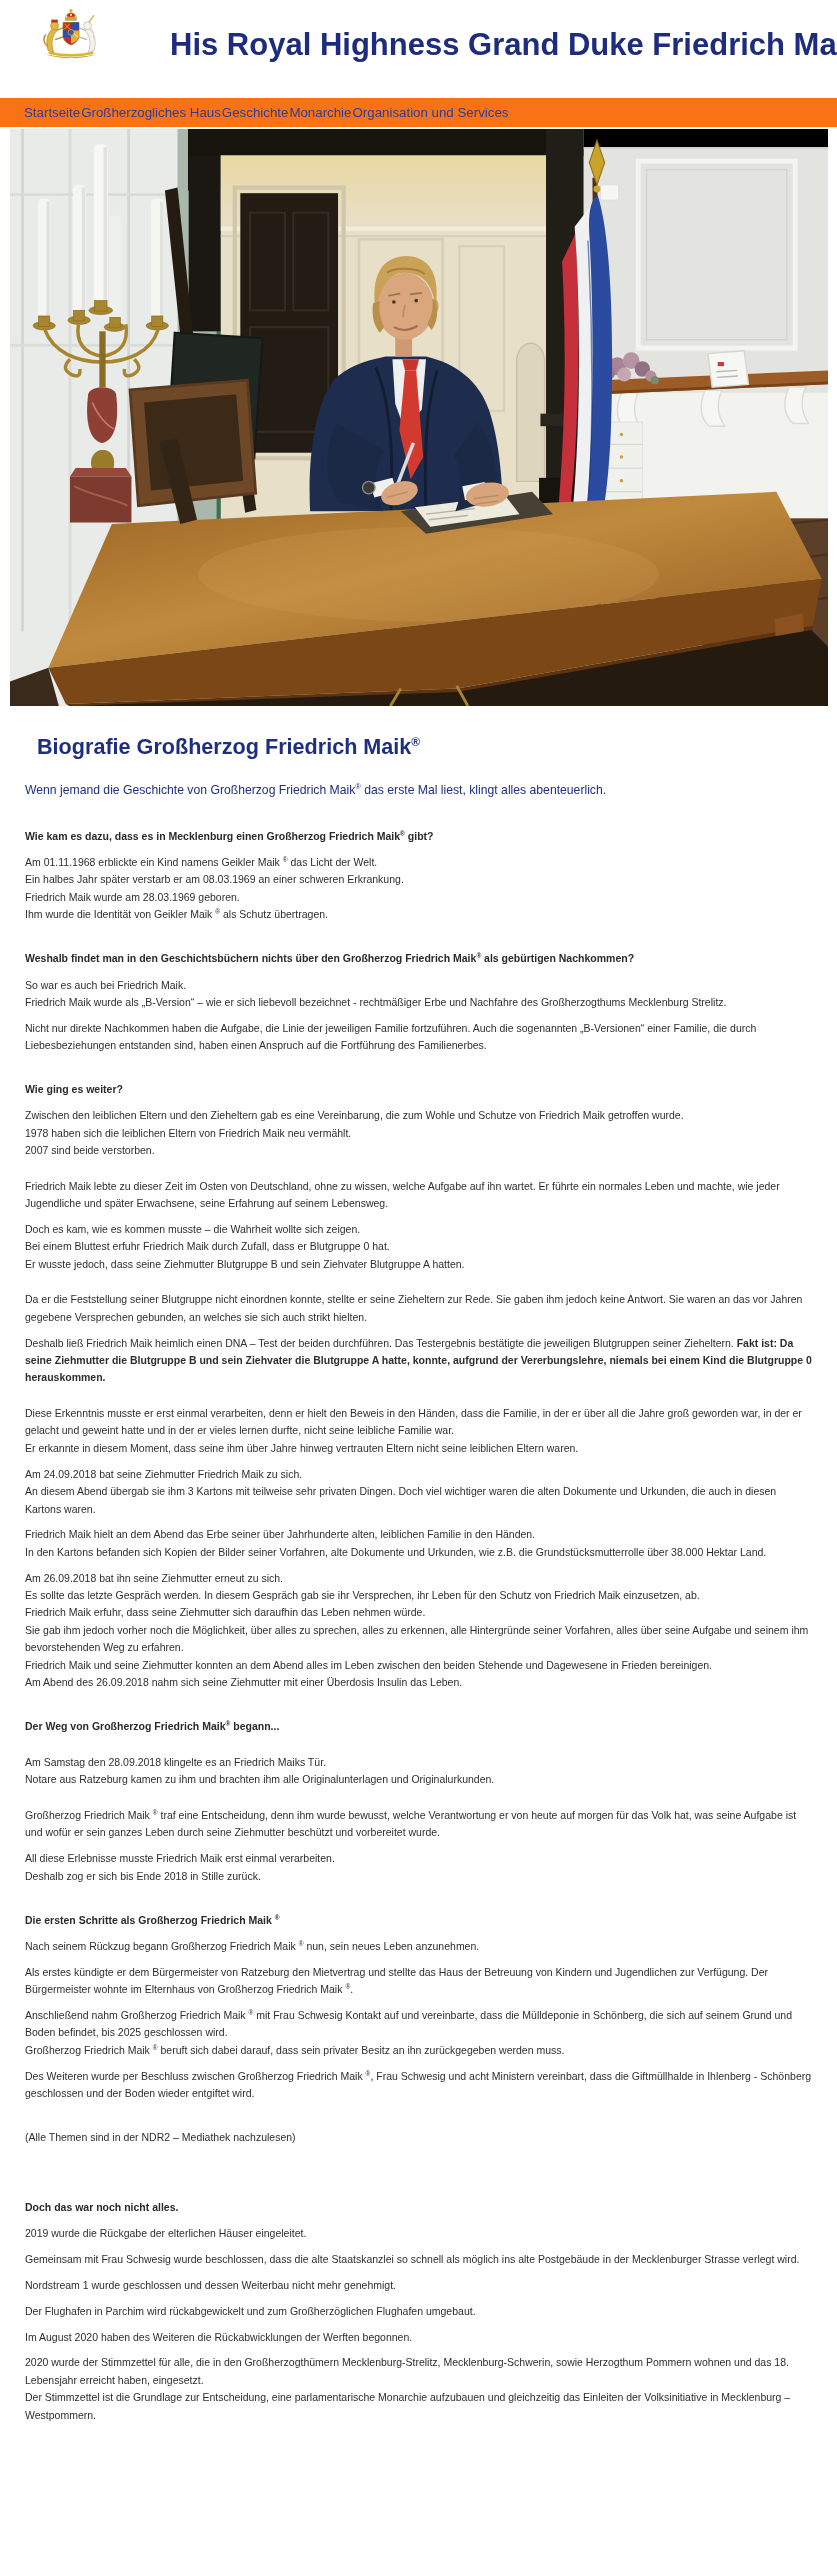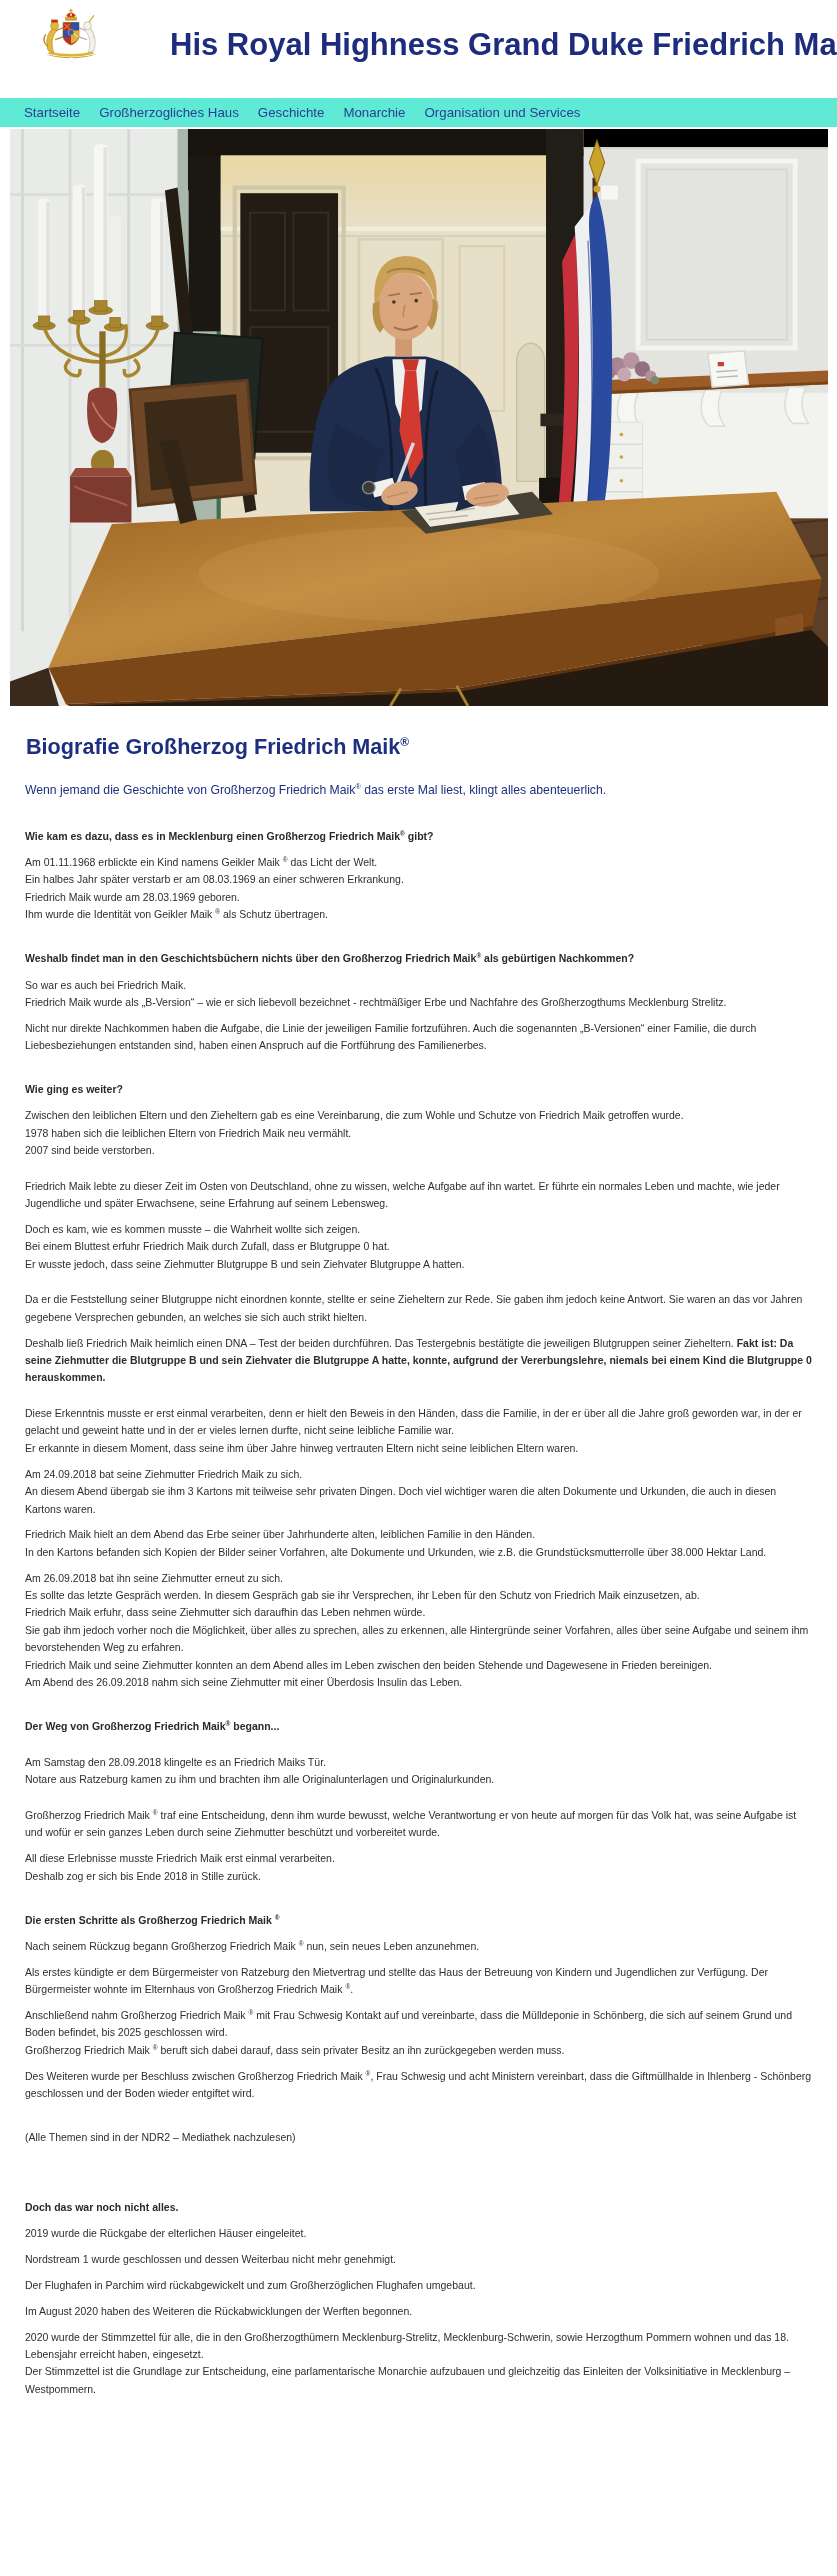--- a/index.html
+++ b/index.html
@@ -3,28 +3,28 @@
 <meta charset="utf-8">
 <style>
   html,body{margin:0;padding:0;background:#ffffff;}
   body{width:837px;min-height:2576px;font-family:"Liberation Sans",sans-serif;color:#2e2e2e;}
   
   .site-header{position:relative;height:98px;background:#ffffff;}
   .logo{position:absolute;left:38px;top:8.4px;width:66px;height:54px;}
   .site-title{position:absolute;left:170px;top:26.5px;font-size:31px;font-weight:bold;color:#1d2c7c;white-space:nowrap;}
   .site-title sup{font-size:55%;vertical-align:super;line-height:0;}
   
-  .main-nav{height:29px;background:#5eead4;display:flex;align-items:center;padding:0 0 0 24px;gap:19px;}
+  .main-nav{height:29px;background:#f97316;display:flex;align-items:center;padding:0 0 0 24px;gap:1px;}
   .nav-link{color:#2c3d96;font-size:13.3px;text-decoration:none;white-space:nowrap;}
   
   .hero{margin:2.1px 9.8px 0 9.8px;font-size:0;line-height:0;}
   .hero svg{display:block;width:818px;height:577px;}
   
   .content{padding:0 25px;}
-  h1.page-title{font-size:21.6px;font-weight:bold;color:#1e2f80;margin:28px 0 0 1px;line-height:26.5px;}
+  h1.page-title{font-size:21.6px;font-weight:bold;color:#1e2f80;margin:28px 0 0 12px;line-height:26.5px;}
   h1.page-title sup{font-size:55%;vertical-align:super;line-height:0;}
   .subtitle{font-size:12.2px;font-weight:normal;color:#1e2f80;margin:21px 0 29px 0;line-height:17px;}
   .article-body h3{font-size:10.5px;font-weight:bold;color:#2a2a2a;margin:26.5px 0 9px 0;line-height:17.4px;}
   .article-body p{font-size:10.5px;margin:0 0 8.4px 0;line-height:17.4px;}
   .article-body sup,.subtitle sup{font-size:62%;vertical-align:super;line-height:0;}
   .spacer{height:9.8px;}
   .spacer.lg{height:18px;}
 </style>
 </head>
 <body>
@@ -305,19 +305,20 @@
       <h3><span>Die ersten Schritte als Großherzog Friedrich Maik <sup>®</sup></span></h3>
       <p><span>Nach seinem Rückzug begann Großherzog Friedrich Maik <sup>®</sup> nun, sein neues Leben anzunehmen.</span></p>
       <p><span>Als erstes kündigte er dem Bürgermeister von Ratzeburg den Mietvertrag und stellte das Haus der Betreuung von Kindern und Jugendlichen zur Verfügung. Der Bürgermeister wohnte im Elternhaus von Großherzog Friedrich Maik <sup>®</sup>.</span></p>
       <p><span>Anschließend nahm Großherzog Friedrich Maik <sup>®</sup> mit Frau Schwesig Kontakt auf und vereinbarte, dass die Mülldeponie in Schönberg, die sich auf seinem Grund und Boden befindet, bis 2025 geschlossen wird.<br>Großherzog Friedrich Maik <sup>®</sup> beruft sich dabei darauf, dass sein privater Besitz an ihn zurückgegeben werden muss.</span></p>
       <p><span>Des Weiteren wurde per Beschluss zwischen Großherzog Friedrich Maik <sup>®</sup>, Frau Schwesig und acht Ministern vereinbart, dass die Giftmüllhalde in Ihlenberg - Schönberg geschlossen und der Boden wieder entgiftet wird.</span></p>
       <div class="spacer lg"></div>
       <p><span>(Alle Themen sind in der NDR2 – Mediathek nachzulesen)</span></p>
       <div class="spacer lg"></div>
       <h3><span>Doch das war noch nicht alles.</span></h3>
       <p><span>2019 wurde die Rückgabe der elterlichen Häuser eingeleitet.</span></p>
+      <p><span>Gemeinsam mit Frau Schwesig wurde beschlossen, dass die alte Staatskanzlei so schnell als möglich ins alte Postgebäude in der Mecklenburger Strasse verlegt wird.</span></p>
       <p><span>Nordstream 1 wurde geschlossen und dessen Weiterbau nicht mehr genehmigt.</span></p>
       <p><span>Der Flughafen in Parchim wird rückabgewickelt und zum Großherzöglichen Flughafen umgebaut.</span></p>
       <p><span>Im August 2020 haben des Weiteren die Rückabwicklungen der Werften begonnen.</span></p>
       <p><span>2020 wurde der Stimmzettel für alle, die in den Großherzogthümern Mecklenburg-Strelitz, Mecklenburg-Schwerin, sowie Herzogthum Pommern wohnen und das 18. Lebensjahr erreicht haben, eingesetzt.<br>Der Stimmzettel ist die Grundlage zur Entscheidung, eine parlamentarische Monarchie aufzubauen und gleichzeitig das Einleiten der Volksinitiative in Mecklenburg – Westpommern.</span></p>
     </div>
 </main>
 
 
 </body></html>

